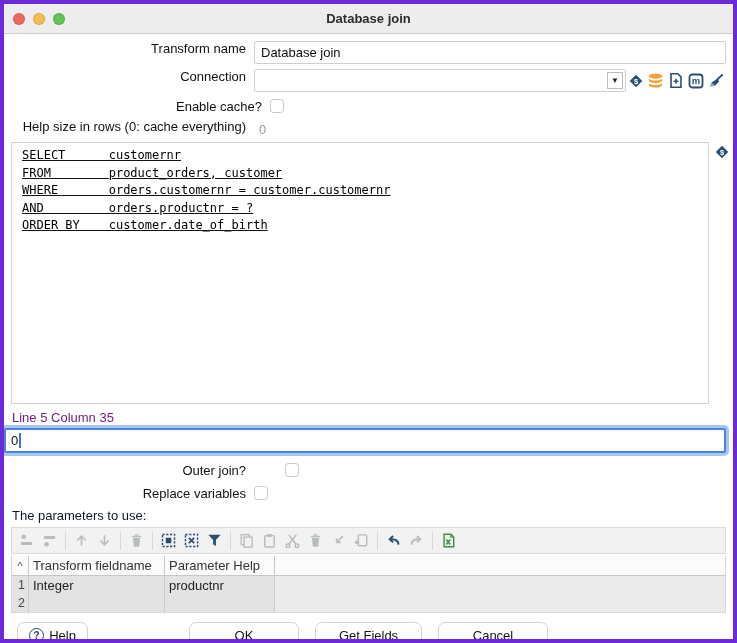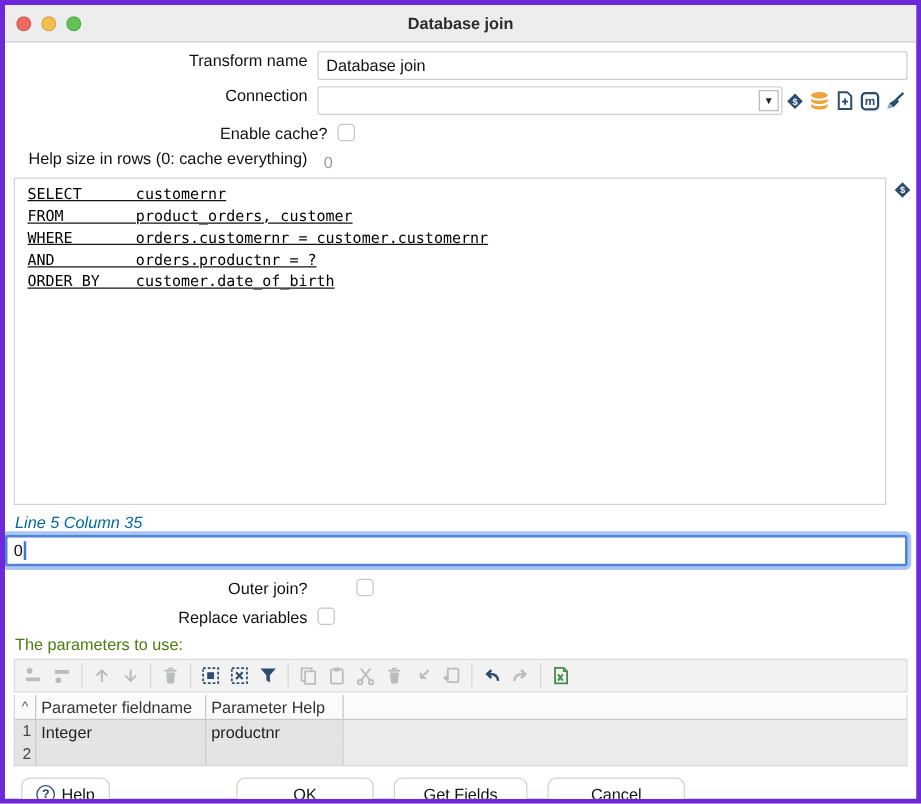--- a/index.html
+++ b/index.html
@@ -51,34 +51,34 @@
   .sql-area {
     height:262px; background:#fff; border:1px solid #d2d2d2;
     overflow:hidden;
   }
   .sql-area pre {
     margin:0; padding:4px 0 0 10px;
     font-family:"DejaVu Sans Mono","Liberation Mono",monospace;
     font-size:12px; line-height:17.5px; color:#000; white-space:pre;
   }
   .sql-var { position:absolute; right:-20px; top:3px; }
-  .status-line { margin:6px 0 0 8px; color:#0369a1;font-style:italic; }
+  .status-line { margin:6px 0 0 8px; color:#701a75; }
 
   
   .row-return { margin-top:3px; }
   .focus-input {
     flex:1; margin-right:7px; height:25px; background:#fff;
     border:2px solid #4f82dd; border-radius:2px;
     box-shadow:0 0 0 3px #a9c6f2;
     display:flex; align-items:center; padding:0 5px; font-size:13px; color:#111;
   }
   .caret { display:inline-block; width:2px; height:15px; background:#3f74d9; margin-left:1px; }
   .row-outer { margin-top:10px;gap:31px; }
   .row-replace { margin-top:8px; }
-  .params-label { margin:7px 0 0 8px; color:#4d7c0f; }
+  .params-label { margin:7px 0 0 8px; color:#0f172a; }
 
   
   .toolbar {
     margin:4px 7px 0; height:27px; background:#f2f2f2;
     border:1px solid #dcdcdc; display:flex; align-items:center; padding:0 3px;
   }
   .tb-btn { width:23px; height:23px; display:flex; align-items:center; justify-content:center;
             background:none; border:none; padding:0; }
   .tb-sep { width:1px; height:19px; background:#d8d8d8; margin:0 4px; flex:none; }
 
@@ -328,21 +328,21 @@
           <path d="M4.3 2.4h7.2l3 3v10.2H4.3z" fill="none" stroke="currentColor" stroke-width="1.5"></path>
           <path d="M11.5 2.4v3h3" fill="none" stroke="currentColor" stroke-width="1.2"></path>
           <path d="M6.7 8l4.2 5.2M10.9 8l-4.2 5.2" stroke="currentColor" stroke-width="1.6"></path>
         </svg>
       </button>
     </div>
 
   <div class="ptable">
     <div class="grid-row ghead">
       <div class="cell sortcell">^</div>
-      <div class="cell">Parameter fieldname</div>
+      <div class="cell">Transform fieldname</div>
       <div class="cell">Parameter Help</div>
       <div class="cell"></div>
     </div>
     <div class="gbody">
       <div class="grid-row">
         <div class="cell numcell">1</div>
         <div class="cell">Integer</div>
         <div class="cell">productnr</div>
         <div class="cell"></div>
       </div>

